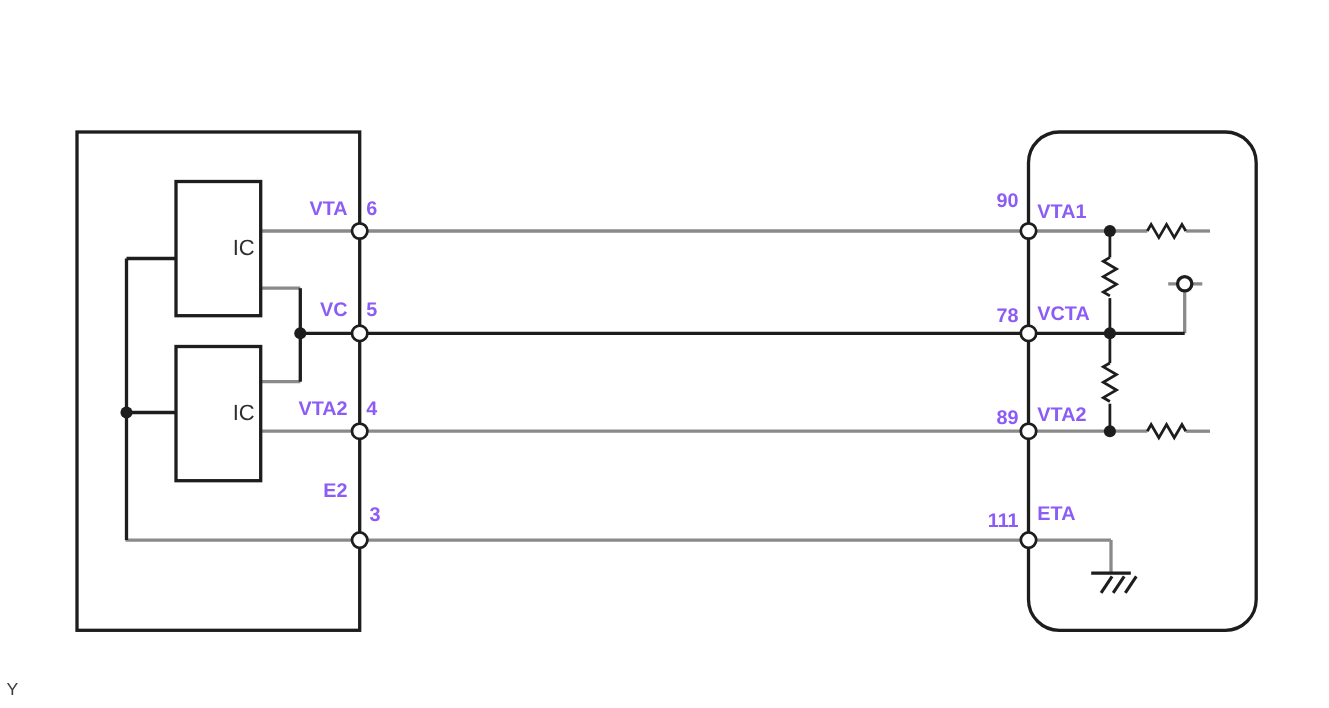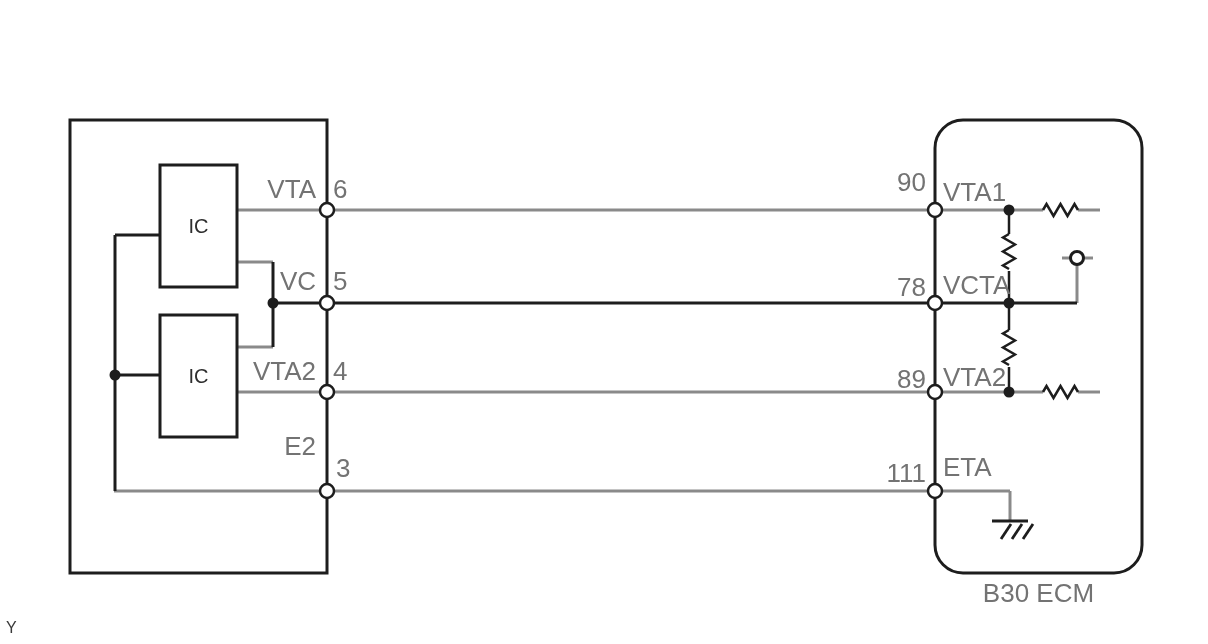--- a/index.html
+++ b/index.html
@@ -1,22 +1,22 @@
 <!DOCTYPE html>
 <html style="--wire-gray: #8a8a8a; --line-black: #1d1d1d;"><head>
 <meta charset="utf-8">
 <style>
   html,body{margin:0;padding:0;background:#ffffff;}
   #stage{position:relative;width:1208px;height:644px;background:#ffffff;overflow:hidden;
          font-family:"Liberation Sans", sans-serif;color:#2e2e2e;}
   #wiring-svg{position:absolute;left:0;top:0;width:1208px;height:644px;}
-  .lbl{position:absolute;font-size:26px;line-height:21px;white-space:nowrap;color:#737373;}
+  .lbl{position:absolute;font-size:18px;line-height:21px;white-space:nowrap;color:#8b5cf6;font-weight:bold;}
   .lbl.right{text-align:right;}
   .lbl.center{text-align:center;}
-  .ic-lbl{position:absolute;font-size:20px;line-height:22px;text-align:center;color:#2e2e2e;}
+  .ic-lbl{position:absolute;font-size:20px;line-height:22px;text-align:center;color:#2e2e2e;padding-left:23px;}
   .marker{position:absolute;font-size:16px;color:#3a3a3a;}
 </style>
 </head>
 <body>
 
 <div id="stage">
 
   <svg id="wiring-svg" viewBox="0 0 1208 644" xmlns="http://www.w3.org/2000/svg">
 
     <g stroke="var(--wire-gray)" stroke-width="3" fill="none">
@@ -121,17 +121,16 @@
   <div class="lbl right" style="left:860px;top:172px;width:66px;">90</div>
   <div class="lbl right" style="left:860px;top:277px;width:66px;">78</div>
   <div class="lbl right" style="left:860px;top:369px;width:66px;">89</div>
   <div class="lbl right" style="left:860px;top:463px;width:66px;">111</div>
 
   <div class="lbl" style="left:943px;top:182px;">VTA1</div>
   <div class="lbl" style="left:943px;top:275px;">VCTA</div>
   <div class="lbl" style="left:943px;top:367px;">VTA2</div>
   <div class="lbl" style="left:943px;top:457px;">ETA</div>
 
-  <div class="lbl center" style="left:935px;top:583px;width:207px;">B30 ECM</div>
 
   <div class="marker" style="left:6px;top:619px;">Y</div>
 
 </div>
 
 </body></html>

